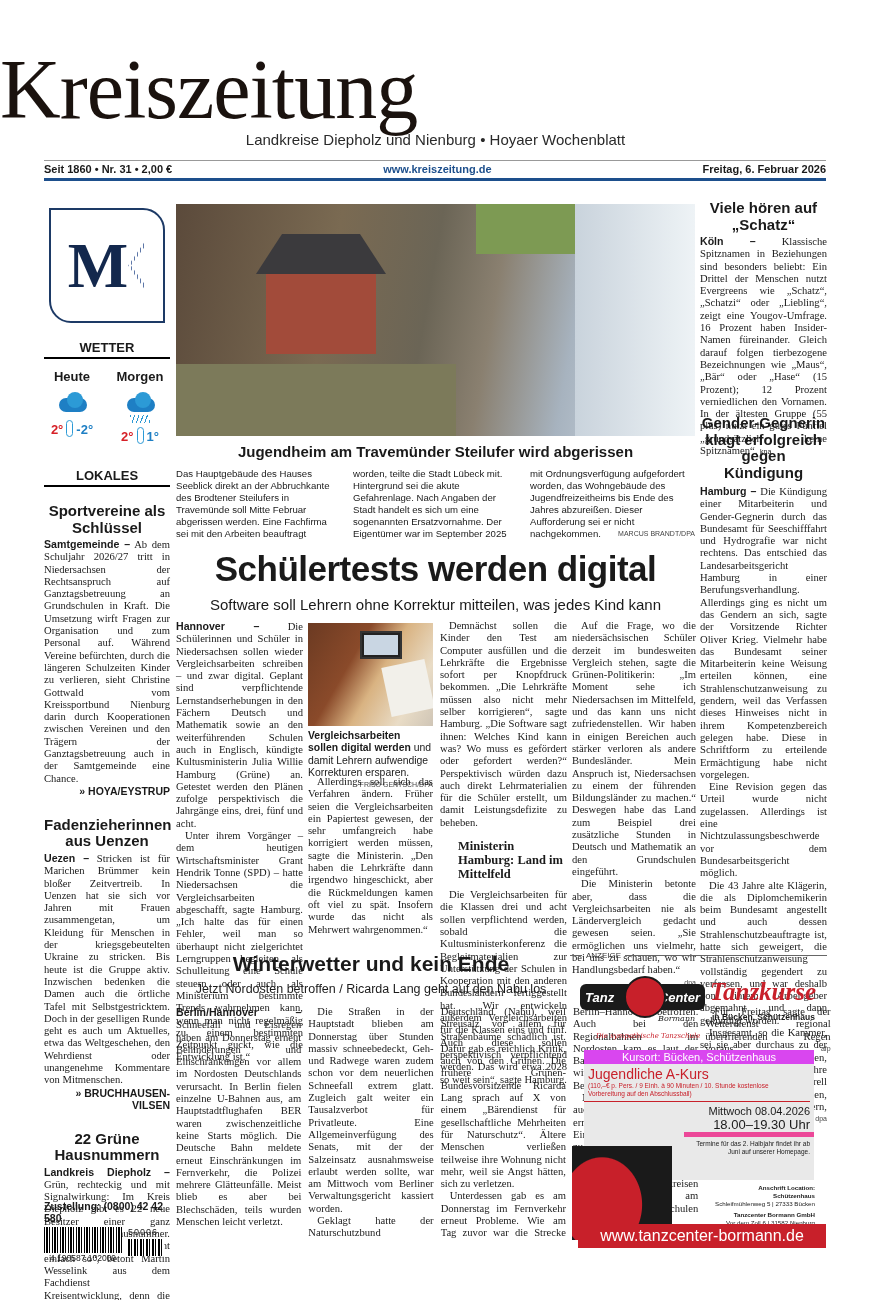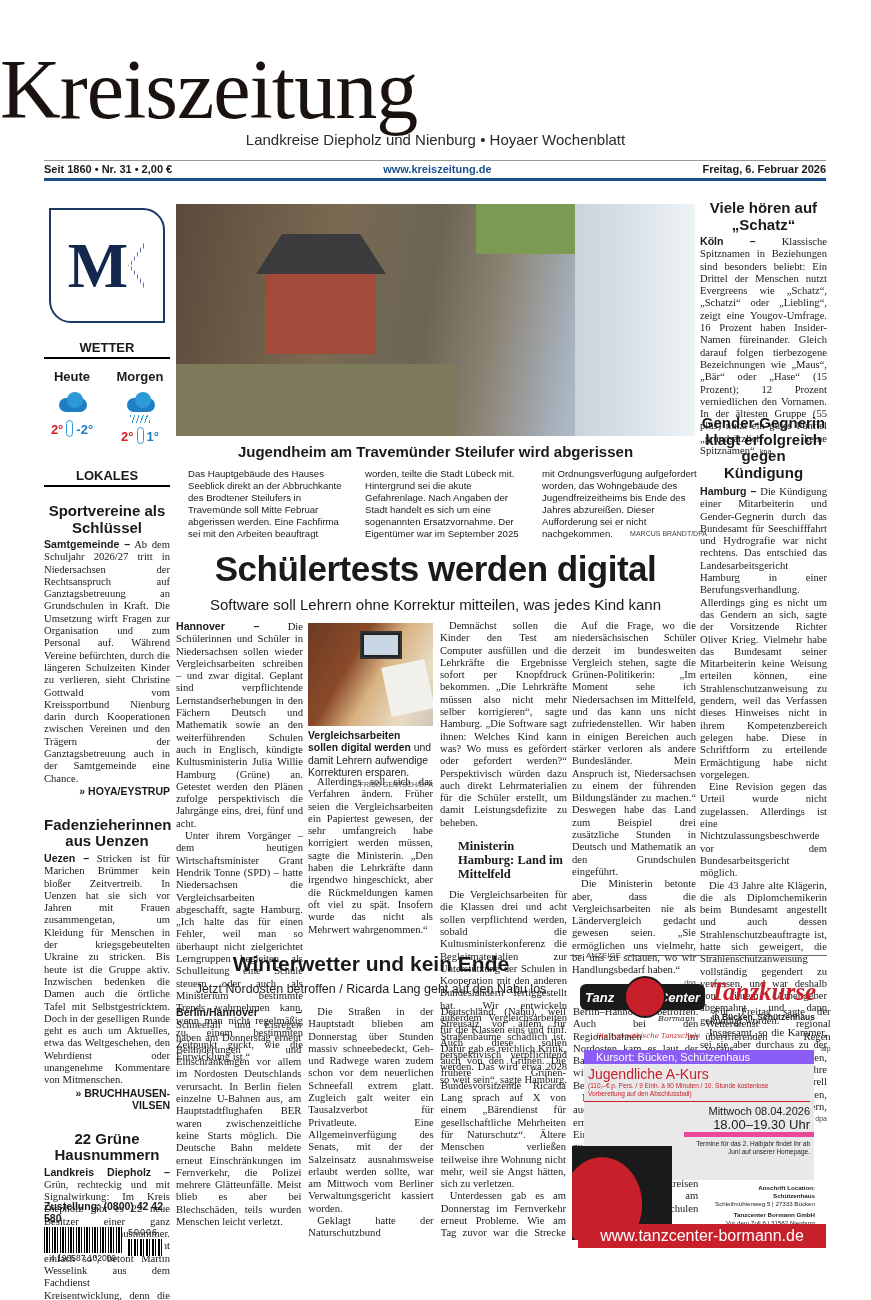--- a/index.html
+++ b/index.html
@@ -114,21 +114,21 @@
 </div>
 
 <div class="abs photo" style="left:176px;top:204px;width:519px;height:232px;background:linear-gradient(100deg,#5b4a3b 0%,#7a6a52 30%,#6b6556 48%,#8a8070 60%,#a7b3bf 75%,#dfe7ef 100%)">
   <div style="position:absolute;left:90px;top:60px;width:110px;height:90px;background:#a24b3a"></div>
   <div style="position:absolute;left:80px;top:30px;width:130px;height:40px;background:#3b3a3d;clip-path:polygon(20% 0,80% 0,100% 100%,0 100%)"></div>
   <div style="position:absolute;left:0;top:160px;width:280px;height:72px;background:#7c7a5a"></div>
   <div style="position:absolute;left:300px;top:0;width:110px;height:50px;background:#7d9a53"></div>
   <div style="position:absolute;right:0;top:0;width:120px;height:232px;background:linear-gradient(90deg,#c9d3dc,#eef3f6)"></div>
 </div>
 <div class="abs hl" style="left:176px;top:444px;width:519px;font-size:15px">Jugendheim am Travemünder Steilufer wird abgerissen</div>
-<div class="abs sans" style="left:188px;top:468px;width:519px;font-size:9.6px;line-height:12px;column-count:3;column-gap:12px">
+<div class="abs sans" style="left:176px;top:468px;width:519px;font-size:9.6px;line-height:12px;column-count:3;column-gap:12px">
   <span>Das Hauptgebäude des Hauses Seeblick direkt an der Abbruchkante des Brodtener Steilufers in Travemünde soll Mitte Februar abgerissen werden. Eine Fachfirma sei mit den Arbeiten beauftragt worden, teilte die Stadt Lübeck mit. Hintergrund sei die akute Gefahrenlage. Nach Angaben der Stadt handelt es sich um eine sogenannten Ersatzvornahme. Der Eigentümer war im September 2025 mit Ordnungsverfügung aufgefordert worden, das Wohngebäude des Jugendfreizeitheims bis Ende des Jahres abzureißen. Dieser Aufforderung sei er nicht nachgekommen.</span>
   <span class="credit">MARCUS BRANDT/DPA</span>
 </div>
 
 <div class="abs" style="left:700px;top:200px;width:127px">
   <div class="hl" style="font-size:15px">Viele hören auf „Schatz“</div>
   <div class="body" style="margin-top:2px"><b class="dl">Köln –</b> <span>Klassische Spitznamen in Beziehungen sind besonders beliebt: Ein Drittel der Menschen nutzt Evergreens wie „Schatz“, „Schatzi“ oder „Liebling“, zeigt eine Yougov-Umfrage. 16 Prozent haben Insider-Namen füreinander. Gleich darauf folgen tierbezogene Bezeichnungen wie „Maus“, „Bär“ oder „Hase“ (15 Prozent); 12 Prozent verniedlichen den Vornamen. In der ältesten Gruppe (55 plus) nutzt ein gutes Fünftel „grundsätzlich keine Spitznamen“.</span> <span class="sans" style="font-size:7px">kna</span></div>
 </div>
 <div class="abs" style="left:700px;top:415px;width:127px">
   <div class="hl" style="font-size:15px">Gender-Gegnerin klagt erfolgreich gegen Kündigung</div>
@@ -187,21 +187,21 @@
   <div style="position:absolute;left:8px;top:12px;width:125px;height:26px;background:#1a1a1a;border-radius:6px;display:flex;justify-content:space-between;align-items:center;padding:0 5px">
     <span class="sans" style="color:#fff;font-style:italic;font-weight:bold;font-size:13px">Tanz</span>
     <span class="sans" style="color:#fff;font-style:italic;font-weight:bold;font-size:13px">Center</span>
   </div>
   <div style="position:absolute;left:52px;top:4px;width:42px;height:42px;border-radius:50%;background:#c8202a;border:2px solid #1a1a1a"></div>
   <div style="position:absolute;left:86px;top:42px;font-family:'DejaVu Serif',serif;font-style:italic;font-size:8px">Bormann</div>
   <div style="position:absolute;left:24px;top:60px;font-family:'DejaVu Serif',serif;font-style:italic;font-size:7px;color:#c8202a">Die sympathische Tanzschule</div>
   <div style="position:absolute;left:138px;top:6px;font-family:Liberation Serif, serif;font-style:italic;font-weight:bold;font-size:25px;color:#c8202a">Tanzkurse</div>
   <div class="sans" style="position:absolute;left:140px;top:40px;font-size:8.5px;font-weight:bold">in Bücken, Schützenhaus</div>
   <div style="position:absolute;left:12px;top:78px;width:230px;height:130px;background:#e9e9e9">
-    <div class="sans" style="background:#8b5cf6;color:#fff;text-align:left;font-size:11px;padding:1px 12px">Kursort: Bücken, Schützenhaus</div>
+    <div class="sans" style="background:#d946ef;color:#fff;text-align:center;font-size:11px;padding:1px 12px">Kursort: Bücken, Schützenhaus</div>
     <div class="sans" style="color:#c8202a;font-size:14px;padding:2px 4px 0">Jugendliche A-Kurs</div>
     <div class="sans" style="color:#c8202a;font-size:6.5px;line-height:8px;padding:0 4px;border-bottom:1px solid #c8202a;margin:0 4px 3px 0;padding-bottom:3px">(110,–€ p. Pers. / 9 Einh. à 90 Minuten / 10. Stunde kostenlose Vorbereitung auf den Abschlussball)</div>
     <div class="sans" style="text-align:right;font-size:11px;padding-right:4px">Mittwoch 08.04.2026</div>
     <div class="sans" style="text-align:right;font-size:13px;padding-right:4px;border-bottom:5px solid #ec4899;margin-left:100px">18.00–19.30 Uhr</div>
     <div class="sans" style="text-align:right;font-size:6.5px;line-height:8px;padding:3px 4px 0 100px">Termine für das 2. Halbjahr findet ihr ab Juni auf unserer Homepage.</div>
   </div>
   <div style="position:absolute;left:0;top:150px;width:100px;height:118px;background:radial-gradient(ellipse at 30% 70%,#c8202a 0 40%,transparent 41%),linear-gradient(180deg,transparent 0,transparent 20%,#1a1a1a 20%)"></div>
   <div class="sans" style="position:absolute;right:12px;top:212px;text-align:right;font-size:6.2px;line-height:8px">
     <div style="font-weight:bold">Anschrift Location:</div>
     <div style="font-weight:bold">Schützenhaus</div>

